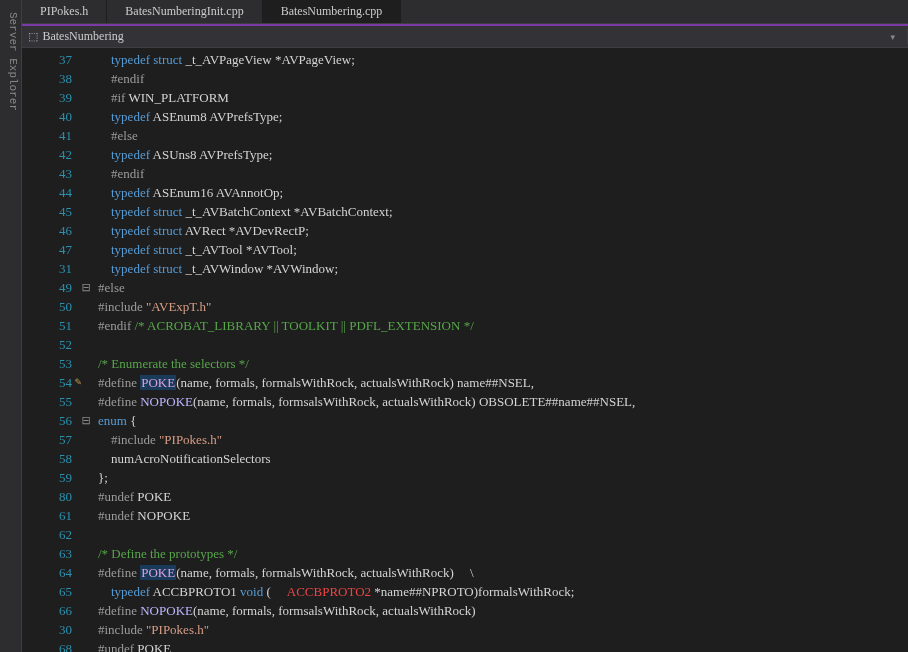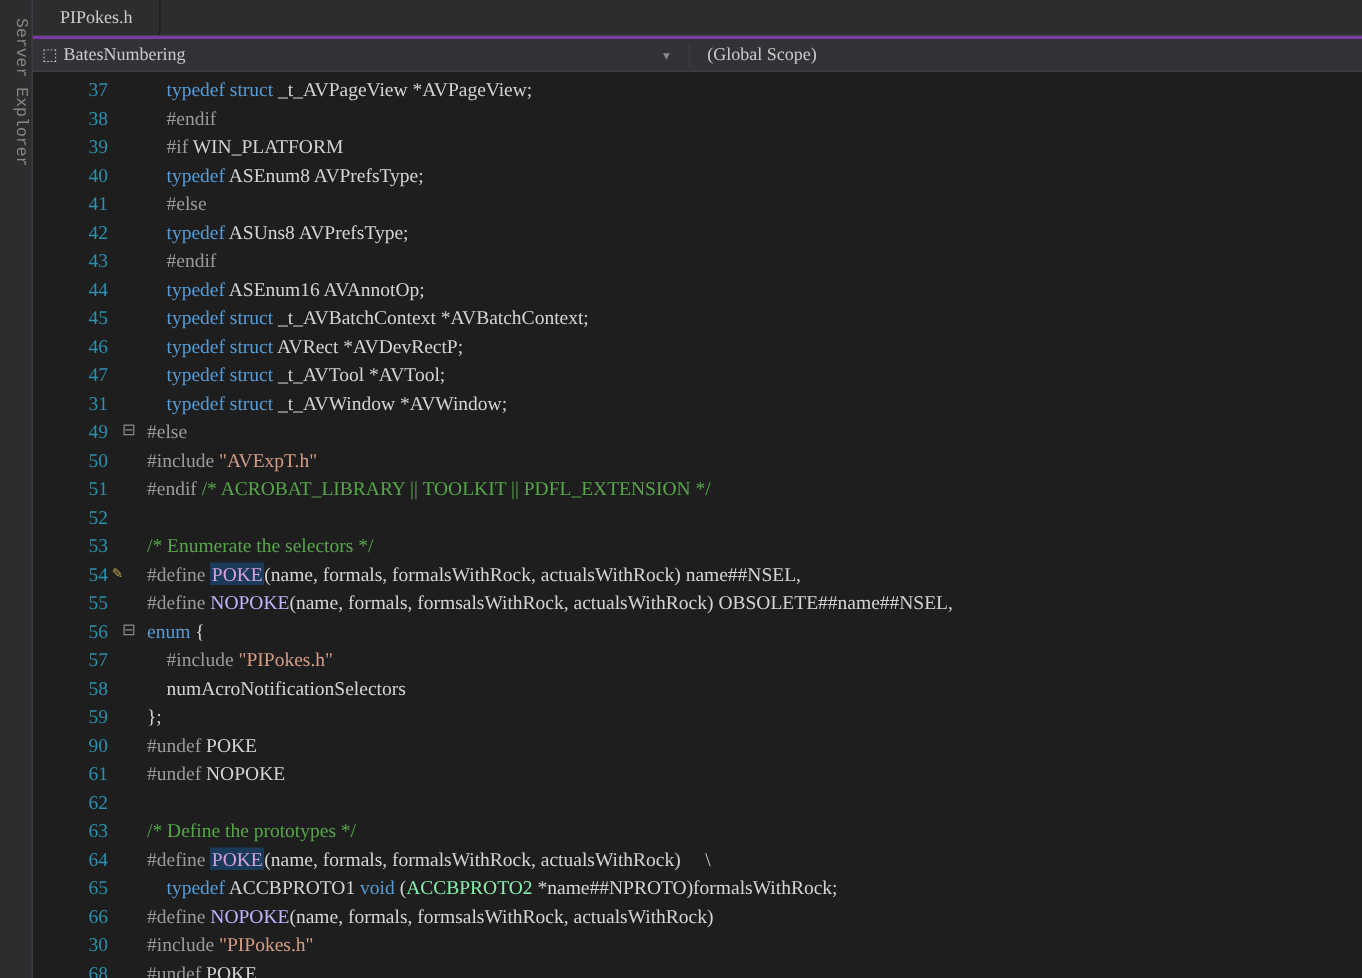--- a/index.html
+++ b/index.html
@@ -124,21 +124,21 @@
       white-space: pre;
       line-height: 19px;
       font-size: 13px;
       padding-top: 2px;
       padding-left: 4px;
       overflow: hidden;
     }
     .code-line { height: 19px; }
     .kw { color: #569cd6; }
     .pre { color: #9b9b9b; }
-    .type { color: #86efac; }
+    .type { color: #ef4444; margin-left: 16px; }
     .str { color: #d69d85; }
     .cmt { color: #57a64a; }
     .mac { color: #beb7ff; }
     .hl { background: #1a3a5a; color: #d8a0df; padding: 0 1px; }
     .plain { color: #d4d4d4; }
     .edit-icon {
       position: absolute;
       right: -10px;
       font-size: 9px;
       color: #c0a050;
@@ -148,30 +148,29 @@
 <body>
 
 <div class="sidebar">
   <div class="sidebar-item">Server Explorer</div>
 
 </div>
 
 <div class="main">
   <div class="tabs">
       <div class="tab">PIPokes.h</div>
+      <div class="tab">BatesNumberingInit.cpp</div>
+      <div class="tab active">BatesNumbering.cpp</div>
     </div>
 
   <div class="scope-bar">
     <div class="scope-left">
       <span class="scope-icon">⬚</span>
       <span>BatesNumbering</span>
       <span class="dropdown-arrow">▾</span>
-    </div>
-    <div class="scope-right">
-      <span>(Global Scope)</span>
     </div>
   </div>
 
   <div class="editor">
     <div class="gutter">
         <div class="ln">37</div>
         <div class="ln">38</div>
         <div class="ln">39</div>
         <div class="ln">40</div>
         <div class="ln">41</div>
@@ -186,21 +185,21 @@
         <div class="ln">50</div>
         <div class="ln">51</div>
         <div class="ln">52</div>
         <div class="ln">53</div>
         <div class="ln">54<span class="edit-icon">✎</span></div>
         <div class="ln">55</div>
         <div class="ln">56</div>
         <div class="ln">57</div>
         <div class="ln">58</div>
         <div class="ln">59</div>
-        <div class="ln">90</div>
+        <div class="ln">80</div>
         <div class="ln">61</div>
         <div class="ln">62</div>
         <div class="ln">63</div>
         <div class="ln">64</div>
         <div class="ln">65</div>
         <div class="ln">66</div>
         <div class="ln">30</div>
         <div class="ln">68</div>
       </div>
     <div class="fold-col">

